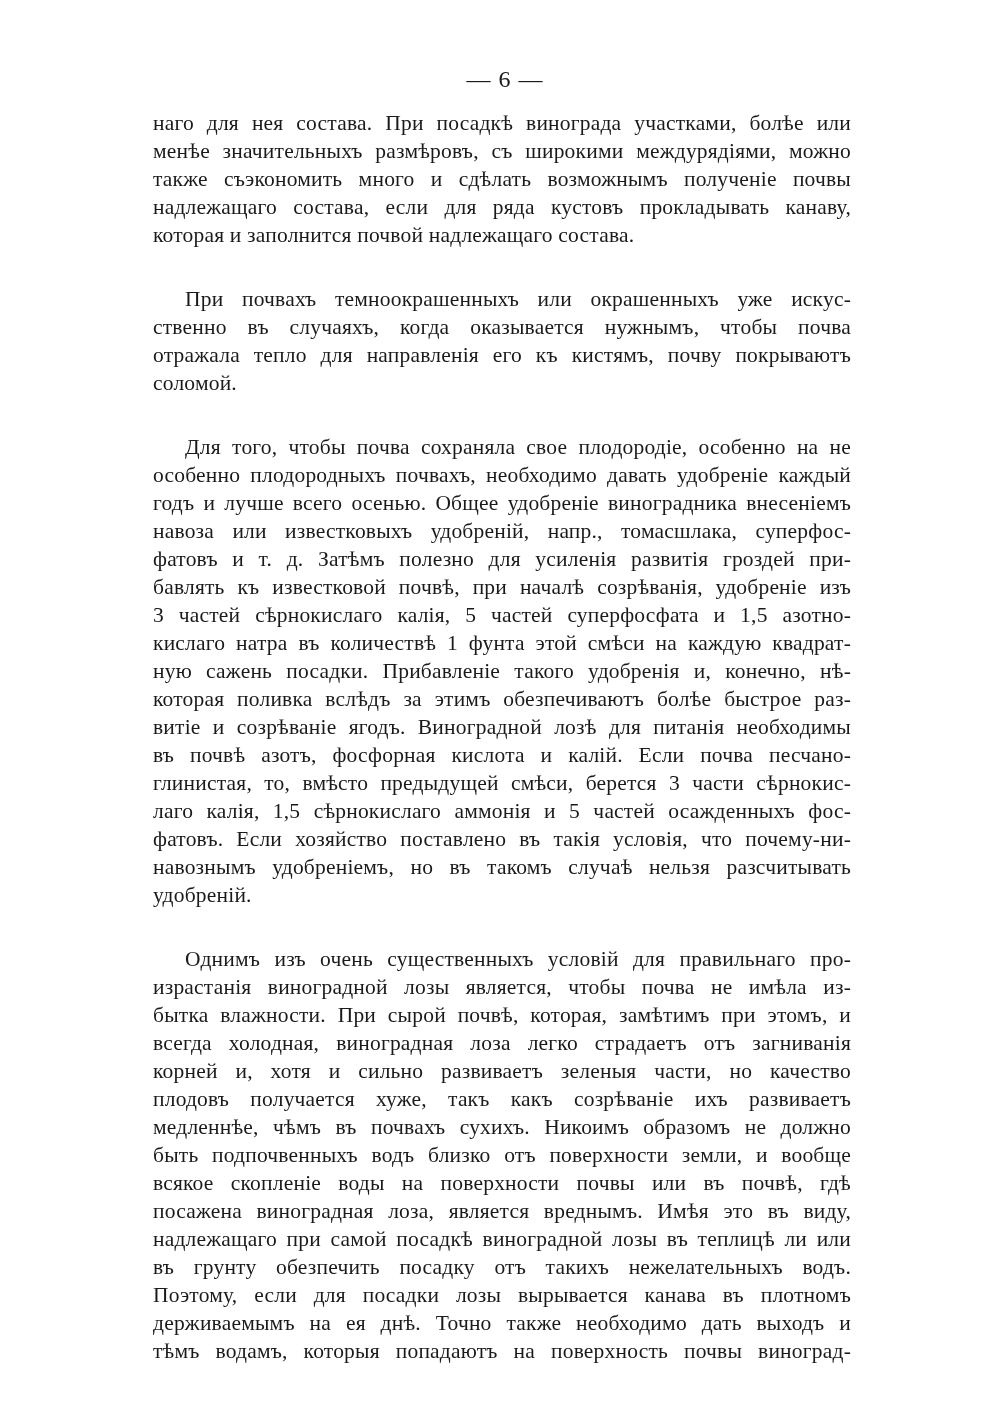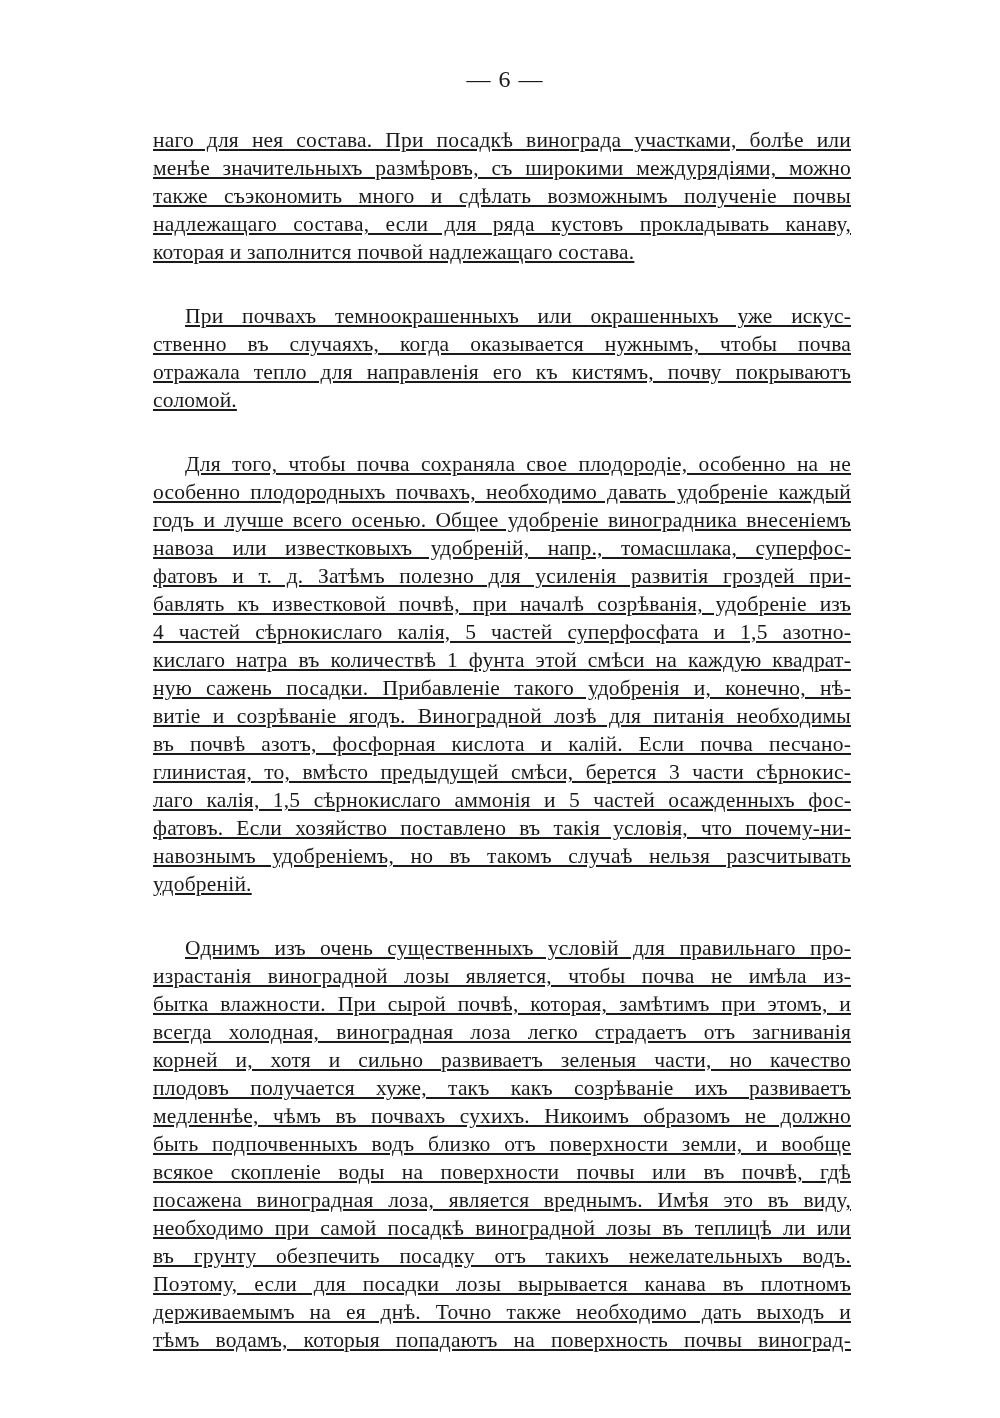--- a/index.html
+++ b/index.html
@@ -28,23 +28,22 @@
       left: 0;
       width: 1010px;
       text-align: center;
       font-size: 24px;
       letter-spacing: 1px;
       color: #1a1a1a;
     }
     .text-block {
       position: absolute;
       left: 153px;
-      top: 126px;
+      top: 109px;
       width: 698px;
-      text-decoration: underline;
     }
     .paragraph {
       margin: 0 0 9px 0;
     }
     .line {
       display: block;
       height: 28px;
       line-height: 28px;
       font-size: 21.5px;
       white-space: nowrap;
@@ -81,42 +80,43 @@
         <span class="line">отражала тепло для направленія его къ кистямъ, почву покрываютъ</span>
         <span class="line last">соломой.</span>
       </div>
       <div class="paragraph">
         <span class="line indent">Для того, чтобы почва сохраняла свое плодородіе, особенно на не</span>
         <span class="line">особенно плодородныхъ почвахъ, необходимо давать удобреніе каждый</span>
         <span class="line">годъ и лучше всего осенью. Общее удобреніе виноградника внесеніемъ</span>
         <span class="line">навоза или известковыхъ удобреній, напр., томасшлака, суперфос-</span>
         <span class="line">фатовъ и т. д. Затѣмъ полезно для усиленія развитія гроздей при-</span>
         <span class="line">бавлять къ известковой почвѣ, при началѣ созрѣванія, удобреніе изъ</span>
-        <span class="line">4 частей сѣрнокислаго калія, 5 частей суперфосфата и 1,5 азотно-</span>
+        <span class="line">3 частей сѣрнокислаго калія, 5 частей суперфосфата и 1,5 азотно-</span>
         <span class="line">кислаго натра въ количествѣ 1 фунта этой смѣси на каждую квадрат-</span>
         <span class="line">ную сажень посадки. Прибавленіе такого удобренія и, конечно, нѣ-</span>
+        <span class="line">которая поливка вслѣдъ за этимъ обезпечиваютъ болѣе быстрое раз-</span>
         <span class="line">витіе и созрѣваніе ягодъ. Виноградной лозѣ для питанія необходимы</span>
         <span class="line">въ почвѣ азотъ, фосфорная кислота и калій. Если почва песчано-</span>
         <span class="line">глинистая, то, вмѣсто предыдущей смѣси, берется 3 части сѣрнокис-</span>
         <span class="line">лаго калія, 1,5 сѣрнокислаго аммонія и 5 частей осажденныхъ фос-</span>
         <span class="line">фатовъ. Если хозяйство поставлено въ такія условія, что почему-ни-</span>
         <span class="line">навознымъ удобреніемъ, но въ такомъ случаѣ нельзя разсчитывать</span>
         <span class="line last">удобреній.</span>
       </div>
       <div class="paragraph">
         <span class="line indent">Однимъ изъ очень существенныхъ условій для правильнаго про-</span>
         <span class="line">израстанія виноградной лозы является, чтобы почва не имѣла из-</span>
         <span class="line">бытка влажности. При сырой почвѣ, которая, замѣтимъ при этомъ, и</span>
         <span class="line">всегда холодная, виноградная лоза легко страдаетъ отъ загниванія</span>
         <span class="line">корней и, хотя и сильно развиваетъ зеленыя части, но качество</span>
         <span class="line">плодовъ получается хуже, такъ какъ созрѣваніе ихъ развиваетъ</span>
         <span class="line">медленнѣе, чѣмъ въ почвахъ сухихъ. Никоимъ образомъ не должно</span>
         <span class="line">быть подпочвенныхъ водъ близко отъ поверхности земли, и вообще</span>
         <span class="line">всякое скопленіе воды на поверхности почвы или въ почвѣ, гдѣ</span>
         <span class="line">посажена виноградная лоза, является вреднымъ. Имѣя это въ виду,</span>
-        <span class="line">необходимо при самой посадкѣ виноградной лозы въ теплицѣ ли или</span>
+        <span class="line">надлежащаго при самой посадкѣ виноградной лозы въ теплицѣ ли или</span>
         <span class="line">въ грунту обезпечить посадку отъ такихъ нежелательныхъ водъ.</span>
         <span class="line">Поэтому, если для посадки лозы вырывается канава въ плотномъ</span>
         <span class="line">держиваемымъ на ея днѣ. Точно также необходимо дать выходъ и</span>
         <span class="line">тѣмъ водамъ, которыя попадаютъ на поверхность почвы виноград-</span>
       </div>
     </div>
 </div>
 
 </body></html>

